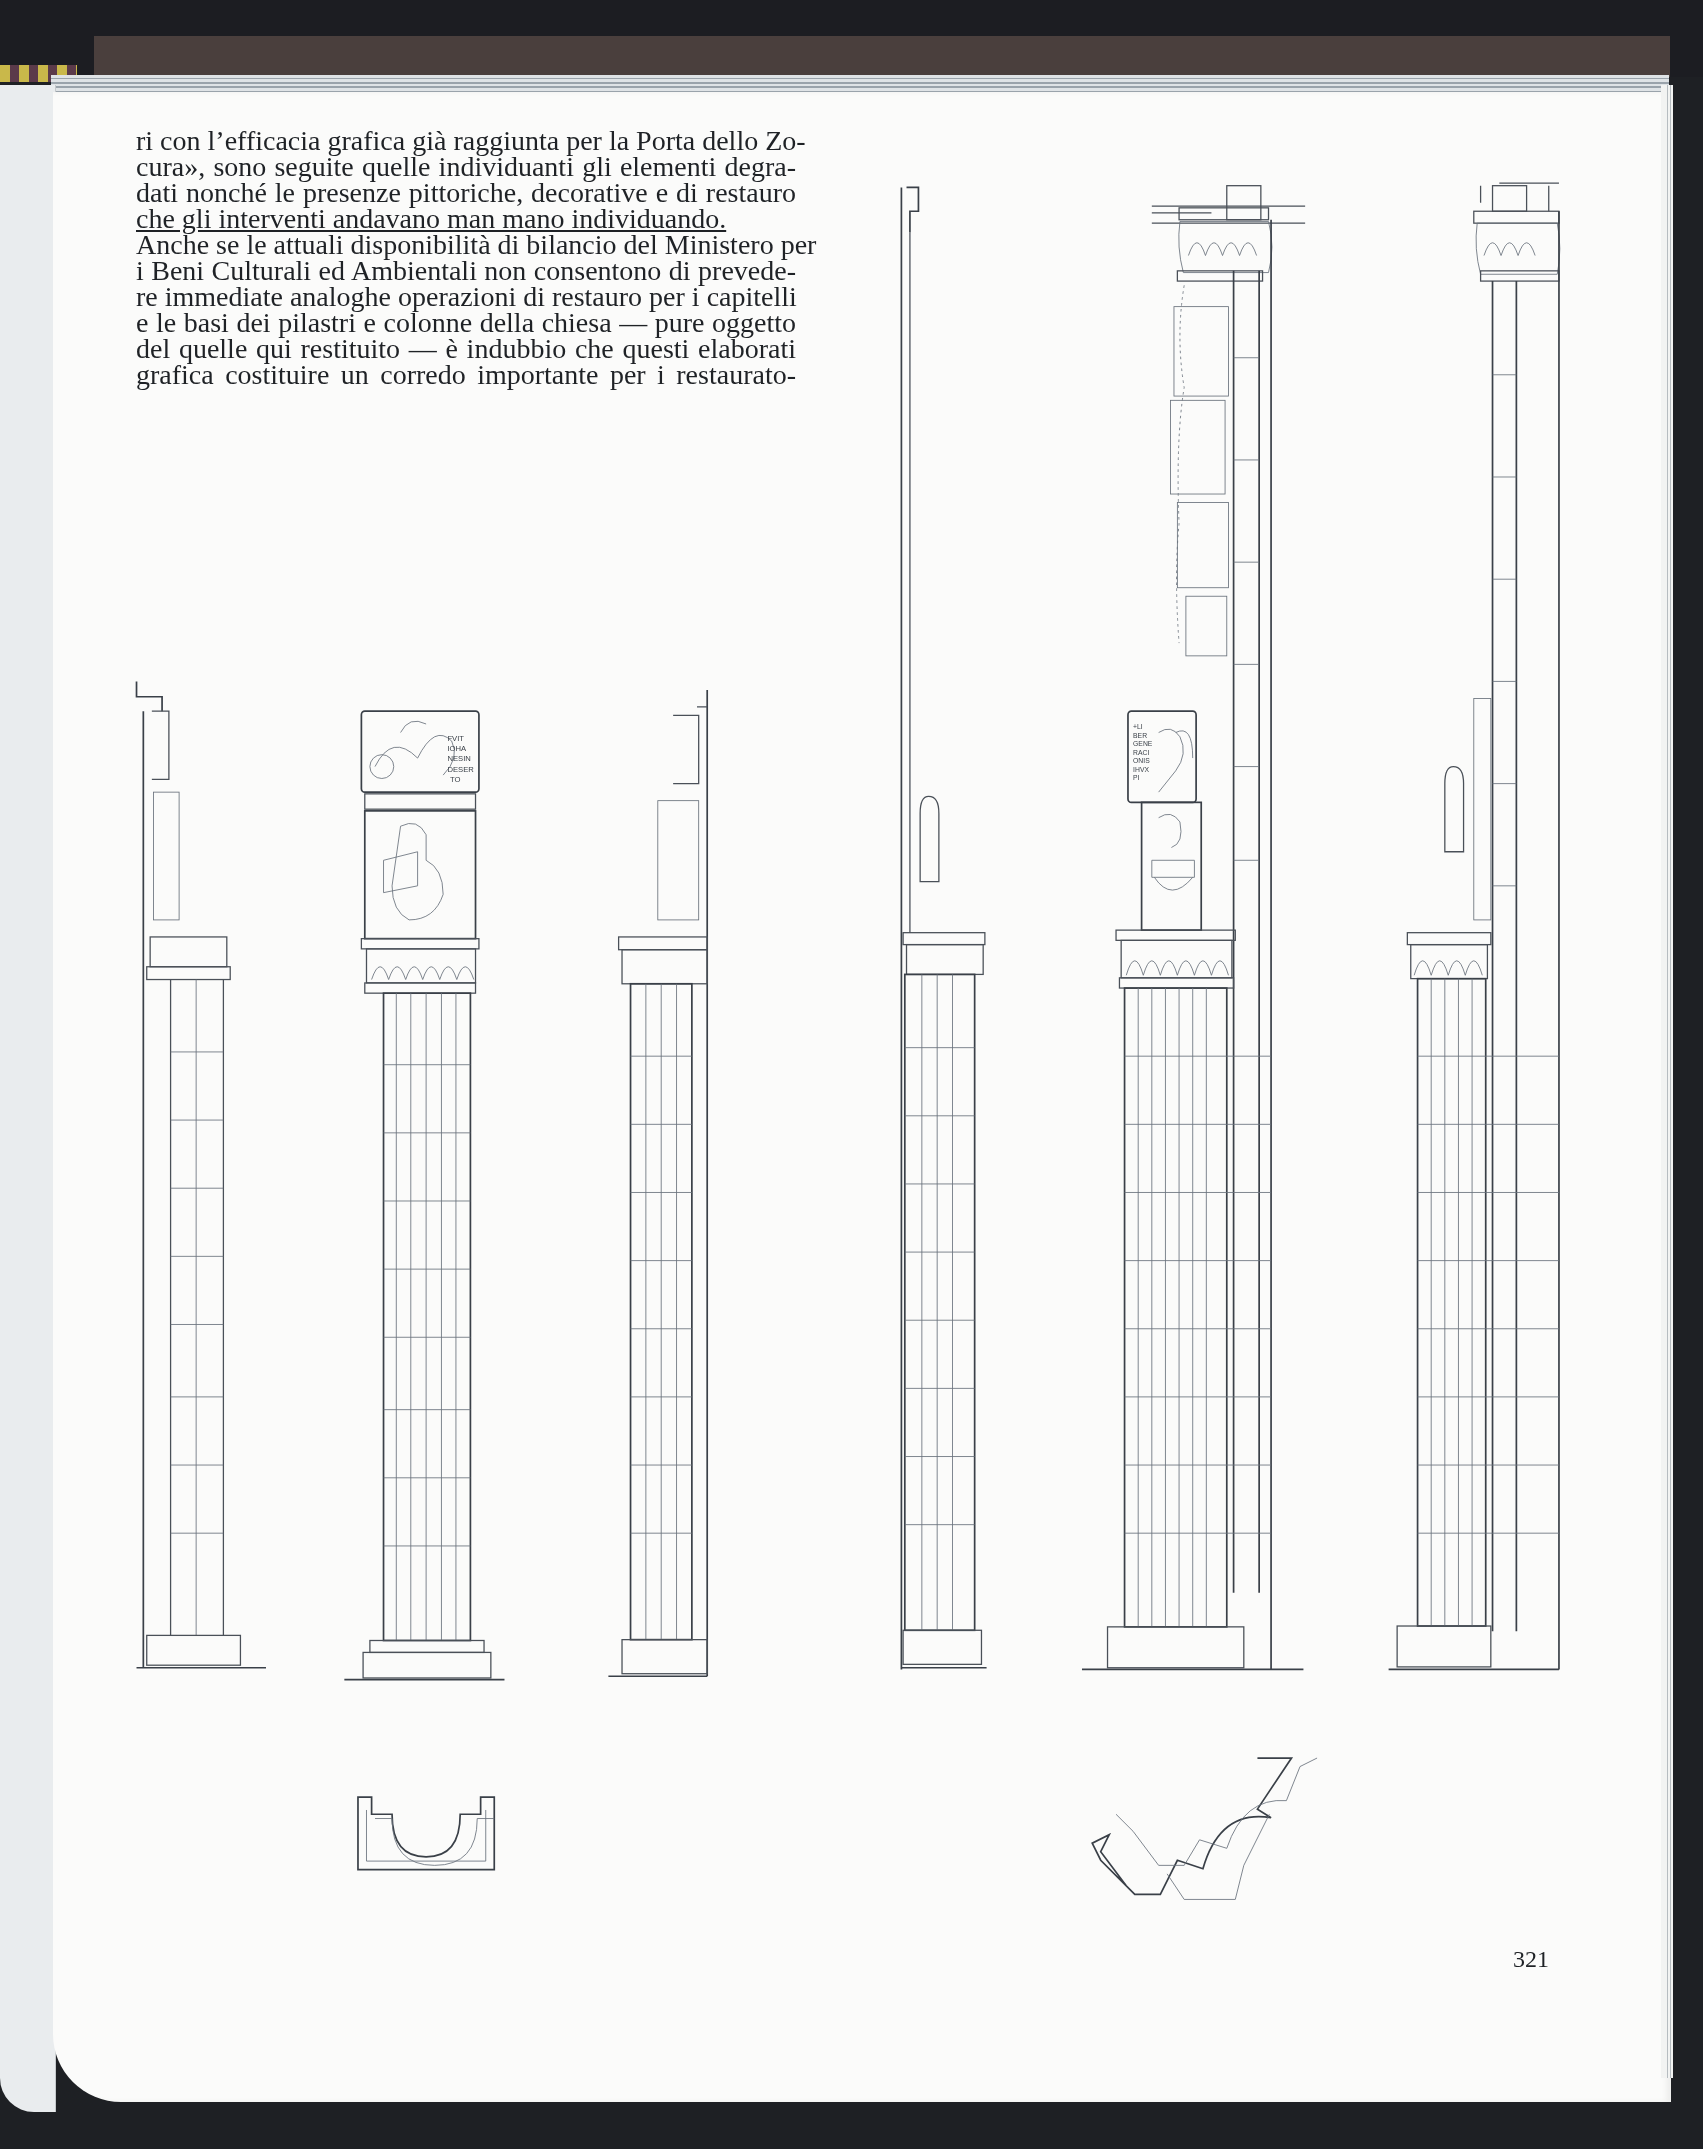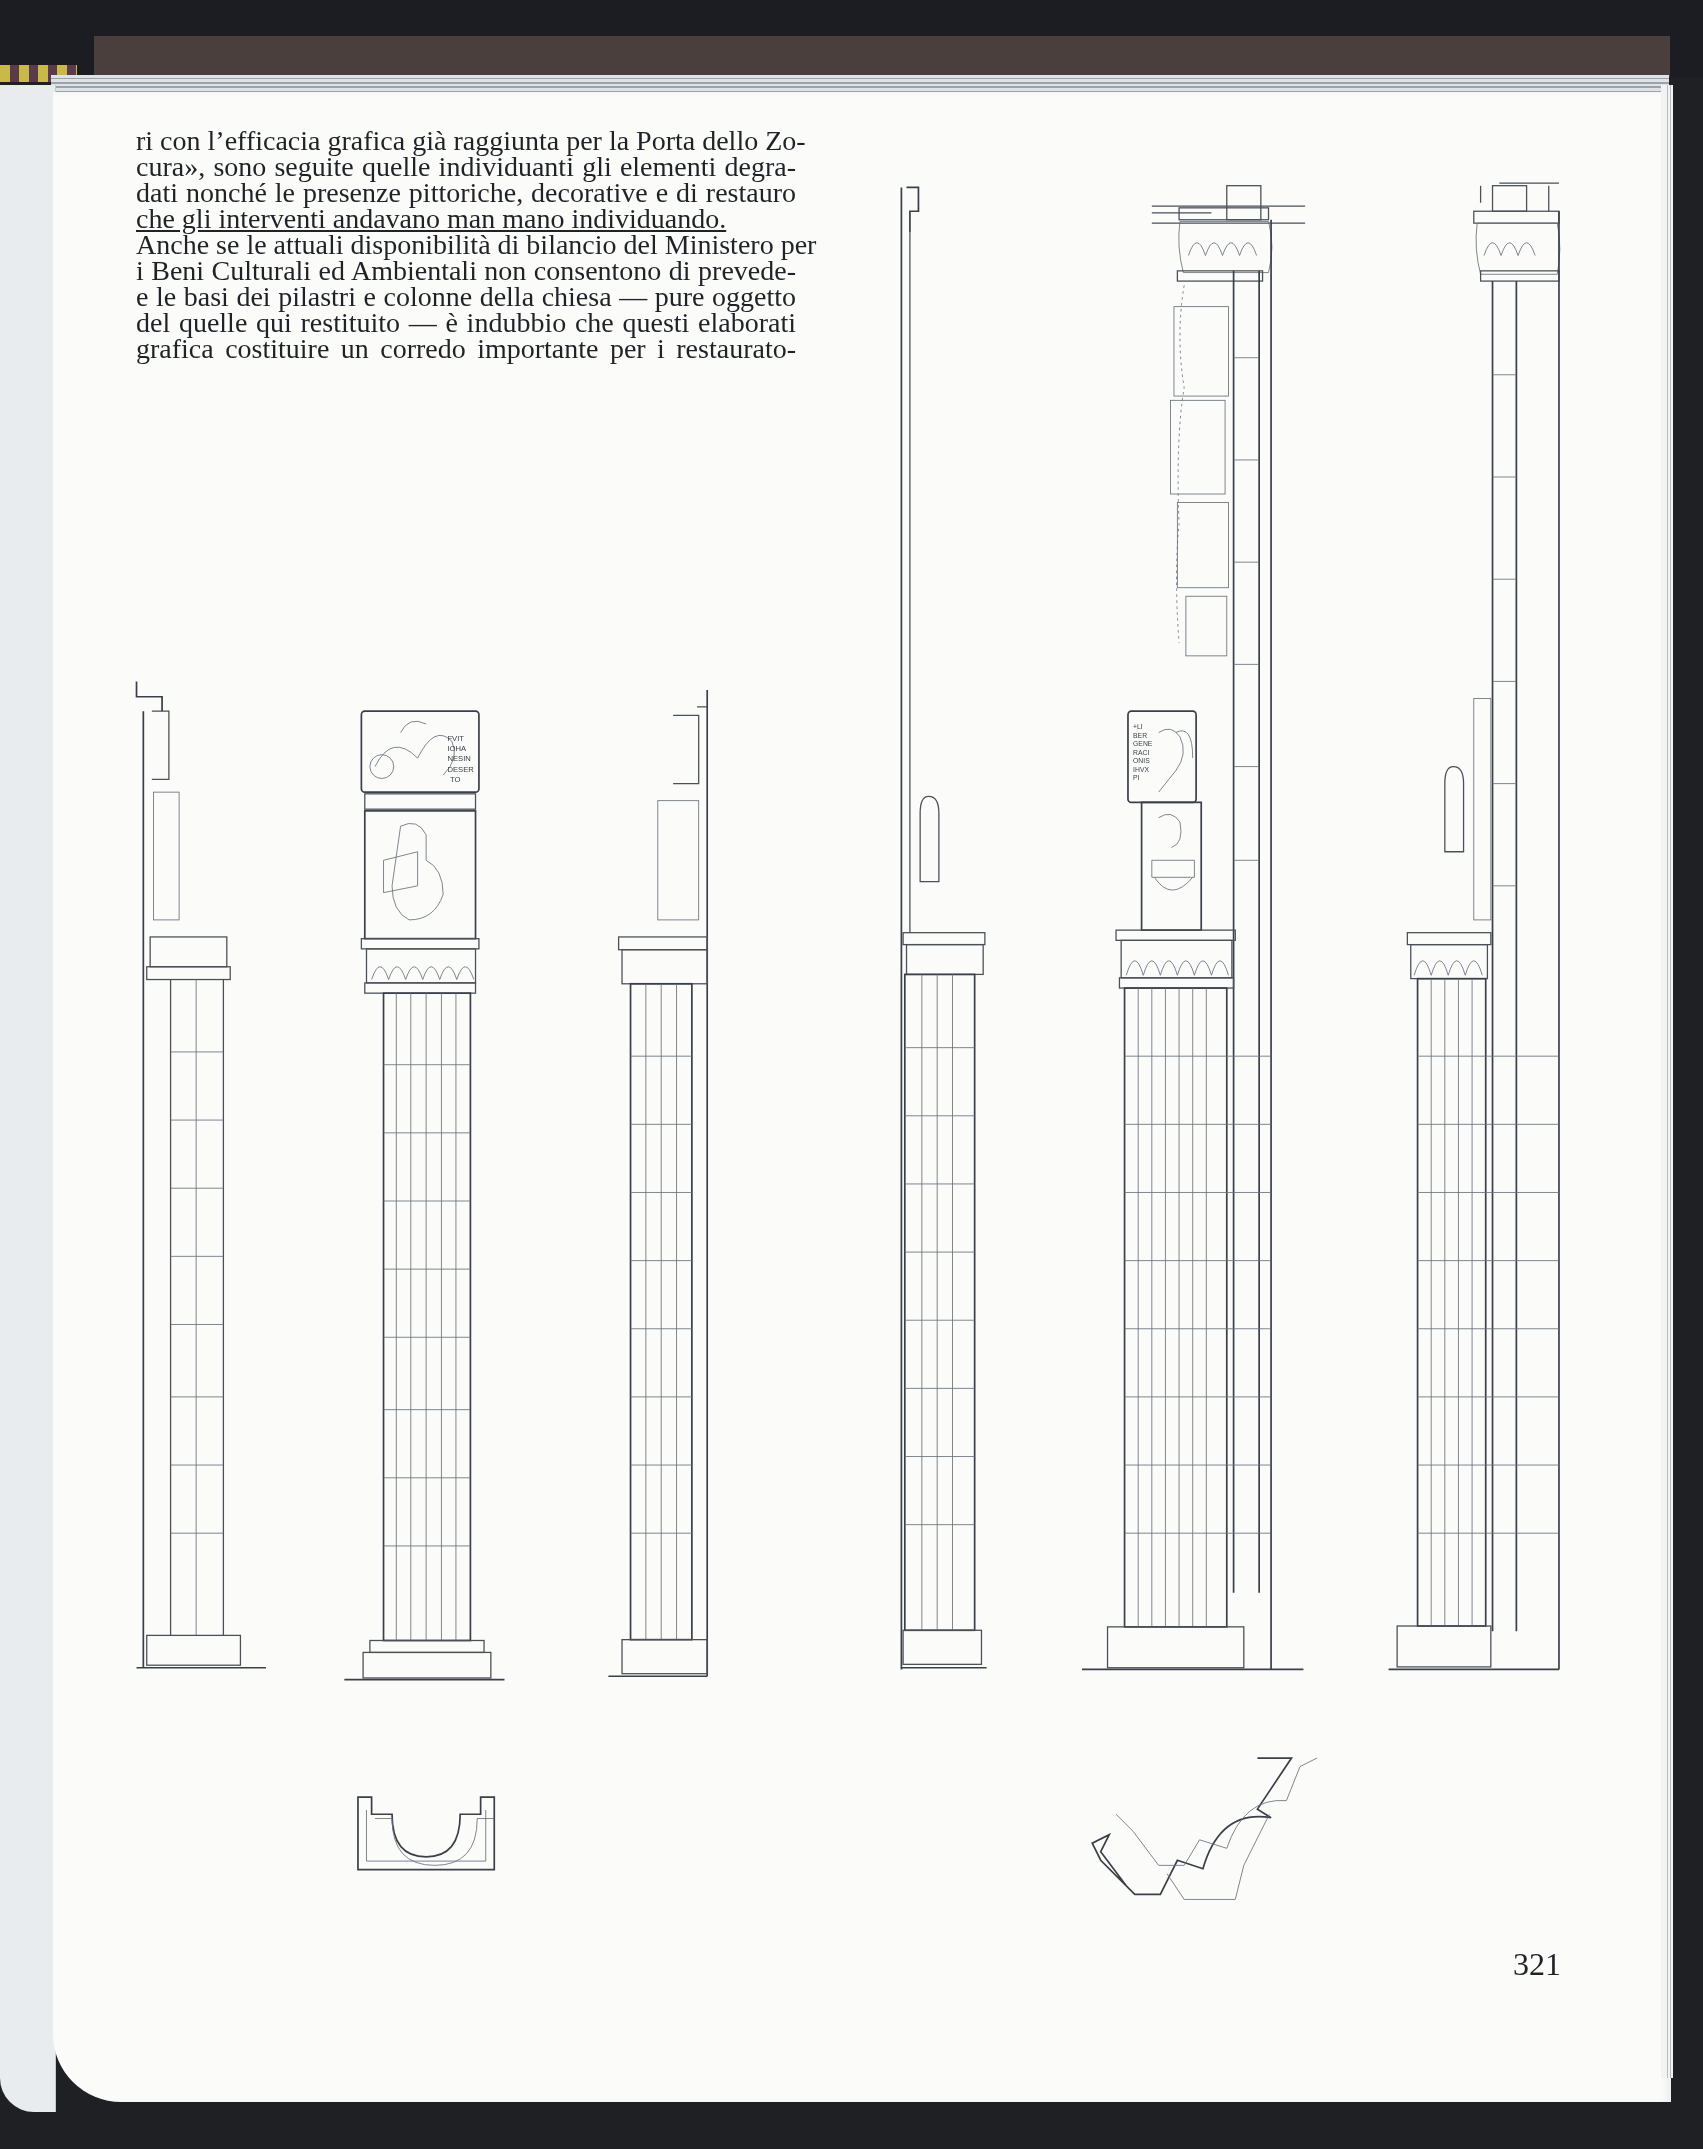--- a/index.html
+++ b/index.html
@@ -16,21 +16,21 @@
     border-bottom-left-radius:68px; box-shadow: inset -5.1px 0 5.1px rgba(0,0,0,0.05); }
   .page-right-edges { position:absolute; right:31px; top:85px; width:12px; height:1993px;
     background:repeating-linear-gradient(90deg,#f2f3f2 0 2.6px,#b6bcc0 2.6px 3.4px); }
 
   .body-text { position:absolute; left:136px; top:128px; width:660px;
     font-family:"Liberation Serif", serif; font-size:28px; line-height:26px; color:#1f2226; }
   .body-text p { margin:0; text-align:justify; }
   .body-text .line { display:block; white-space:nowrap; text-align:justify; text-align-last:justify; }
   .body-text .last { text-align-last:left;text-decoration:underline; }
   .page-number { position:absolute; left:1513px; top:1946px; font-family:"Liberation Serif", serif;
-    font-size:32px; color:#1f2226; }
+    font-size:24px; color:#1f2226; }
 
   svg.drawings { position:absolute; left:0; top:0; }
   .ln { stroke:#3a4048; stroke-width:2; fill:none; }
   .thin { stroke:#6a727c; stroke-width:1; fill:none; }
   .mid { stroke:#4a5058; stroke-width:1.5; fill:none; }
 </style>
 </head>
 <body>
 
 <div class="cover-top"></div>
@@ -44,20 +44,21 @@
 <div class="body-text">
   <p>
     <span class="line">ri con l’efficacia grafica già raggiunta per la Porta dello Zo-</span>
     <span class="line">cura», sono seguite quelle individuanti gli elementi degra-</span>
     <span class="line">dati nonché le presenze pittoriche, decorative e di restauro</span>
     <span class="line last">che gli interventi andavano man mano individuando.</span>
   </p>
   <p>
     <span class="line">Anche se le attuali disponibilità di bilancio del Ministero per</span>
     <span class="line">i Beni Culturali ed Ambientali non consentono di prevede-</span>
+    <span class="line">re immediate analoghe operazioni di restauro per i capitelli</span>
     <span class="line">e le basi dei pilastri e colonne della chiesa — pure oggetto</span>
     <span class="line">del quelle qui restituito — è indubbio che questi elaborati</span>
     <span class="line">grafica costituire un corredo importante per i restaurato-</span>
   </p>
 </div>
 
 <svg class="drawings" width="1704" height="2149" viewBox="0 0 2000 2523">
 
   <g>
     <path class="ln" d="M160 800 V818 H190 V835"></path>

